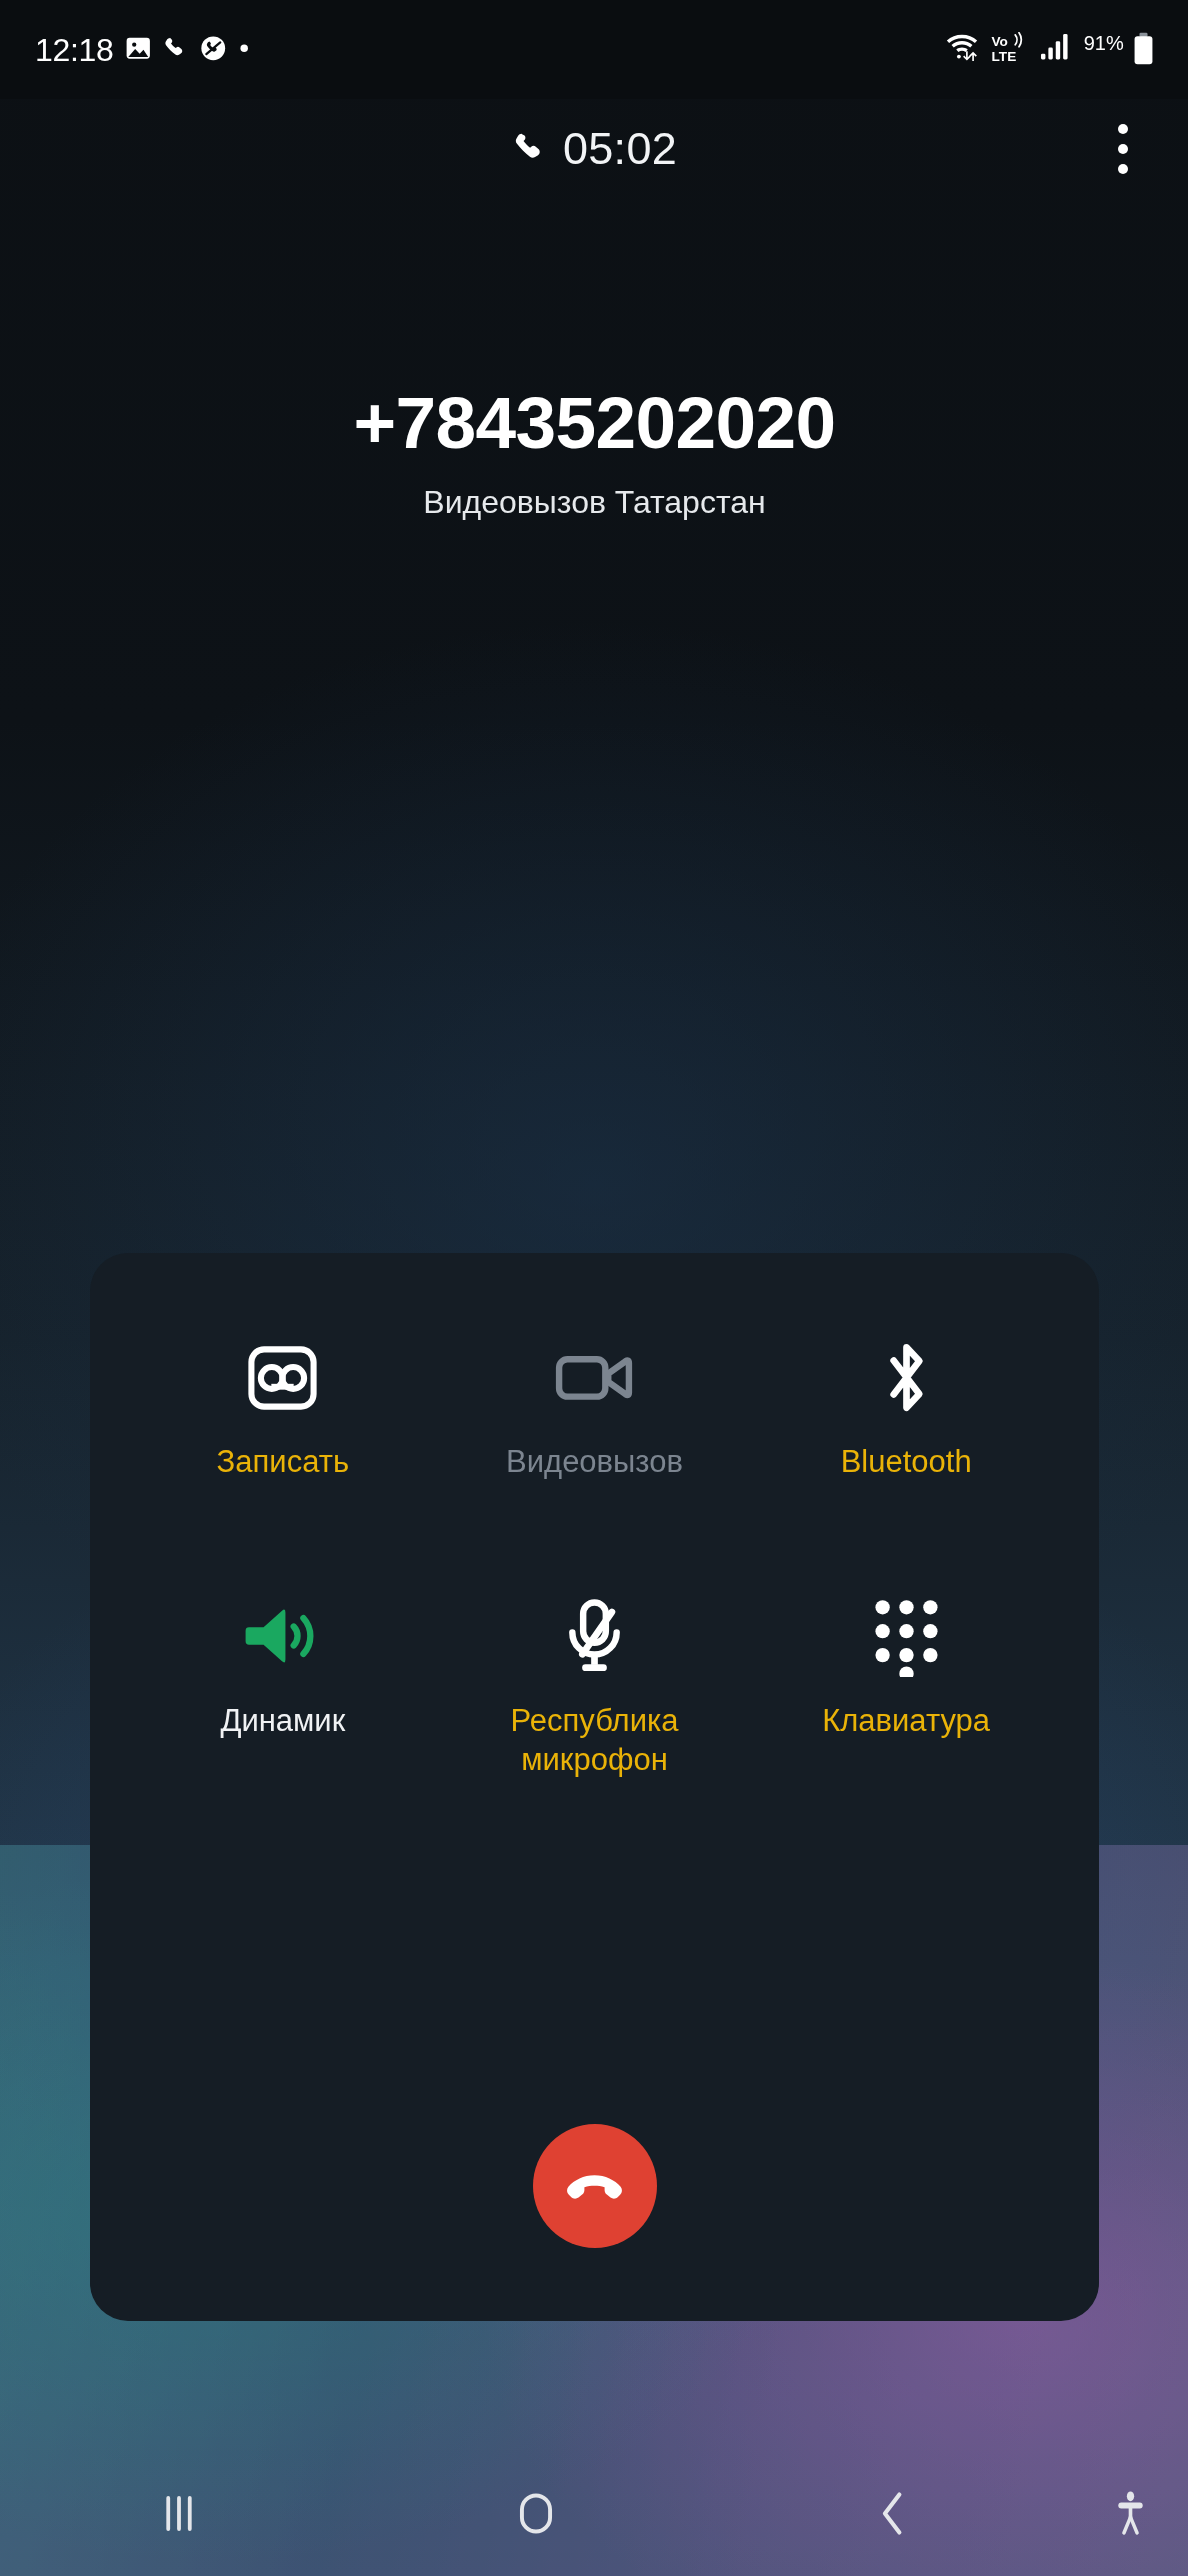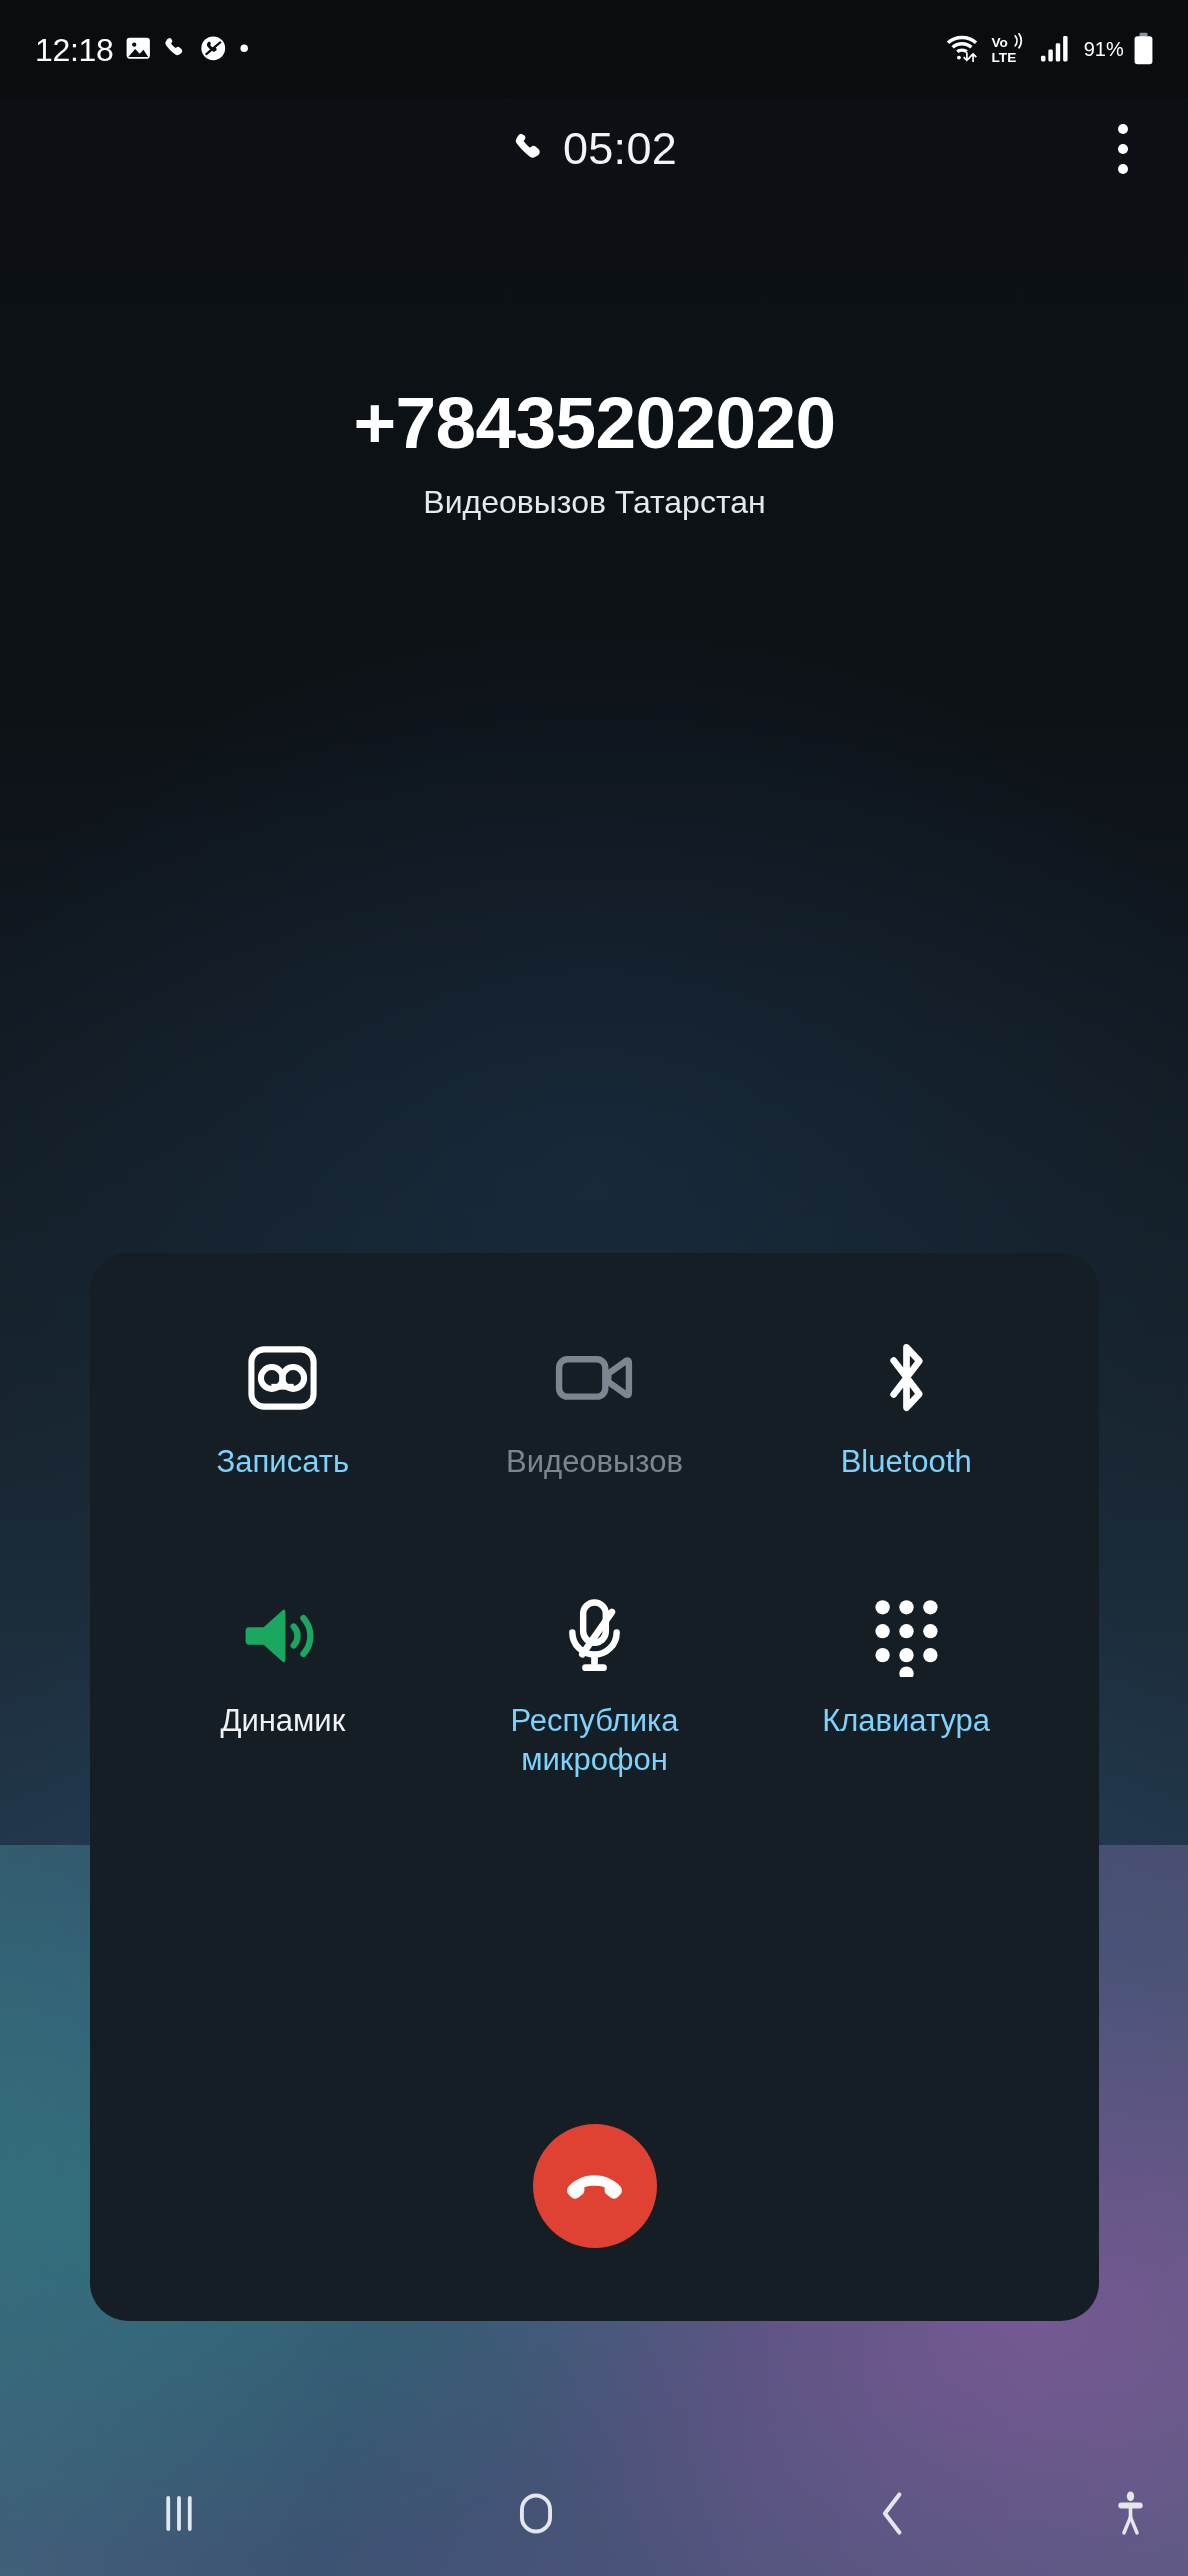--- a/index.html
+++ b/index.html
@@ -45,21 +45,21 @@
     z-index:30;
   }
   .sb-left { display:flex; align-items:center; gap:10px; }
   .sb-time {
     color:#fff; font-size:32px; font-weight:400;
     letter-spacing:-0.3px;
     line-height:1;
   }
   .sb-right {
     margin-left:auto;
-    display:flex; align-items:center; gap:9.3px;
+    display:flex; gap:9.3px;
   }
   .sb-battery-text {
     color:#fff; font-size:20px; font-weight:400;
     margin-left:2.5px; margin-right:0;
   }
   .ico { display:block; }
 
   
   .call-header {
     position:absolute; top:99px; left:0; right:0; height:99px;
@@ -123,21 +123,21 @@
     cursor:pointer;
   }
   .ctrl-icon {
     height:87px;
     display:flex; align-items:center; justify-content:center;
   }
   .ctrl-label {
     margin-top:22px;
     font-size:31px;
     font-weight:400;
-    color:#7dd3fc;
+    color:#eab308;
     text-align:center;
     line-height:1.25;
     white-space:pre-line;
   }
   .ctrl-btn.disabled .ctrl-label { color:#7c8590; }
   .ctrl-btn.active .ctrl-label { color:#f0f2f4; }
 
   
   .end-call-row {
     position:absolute;

